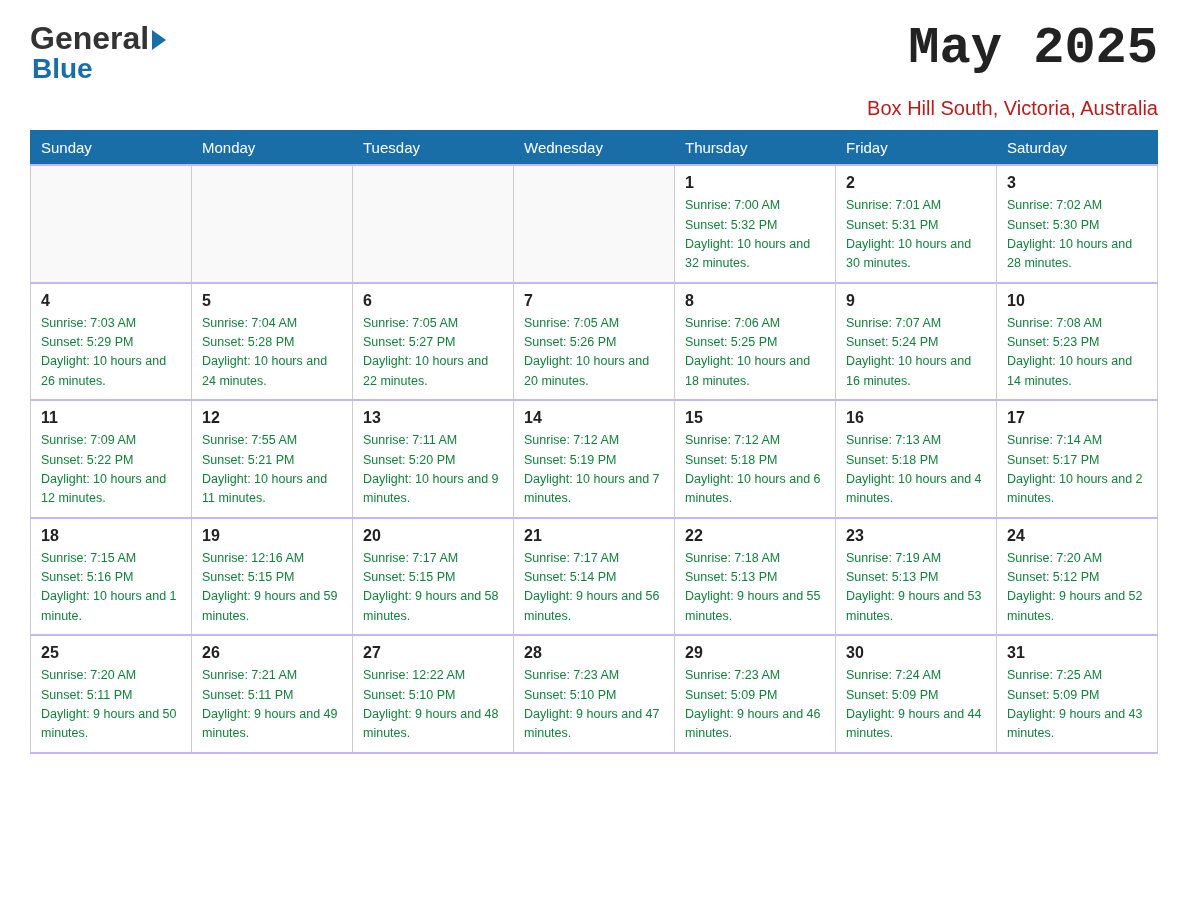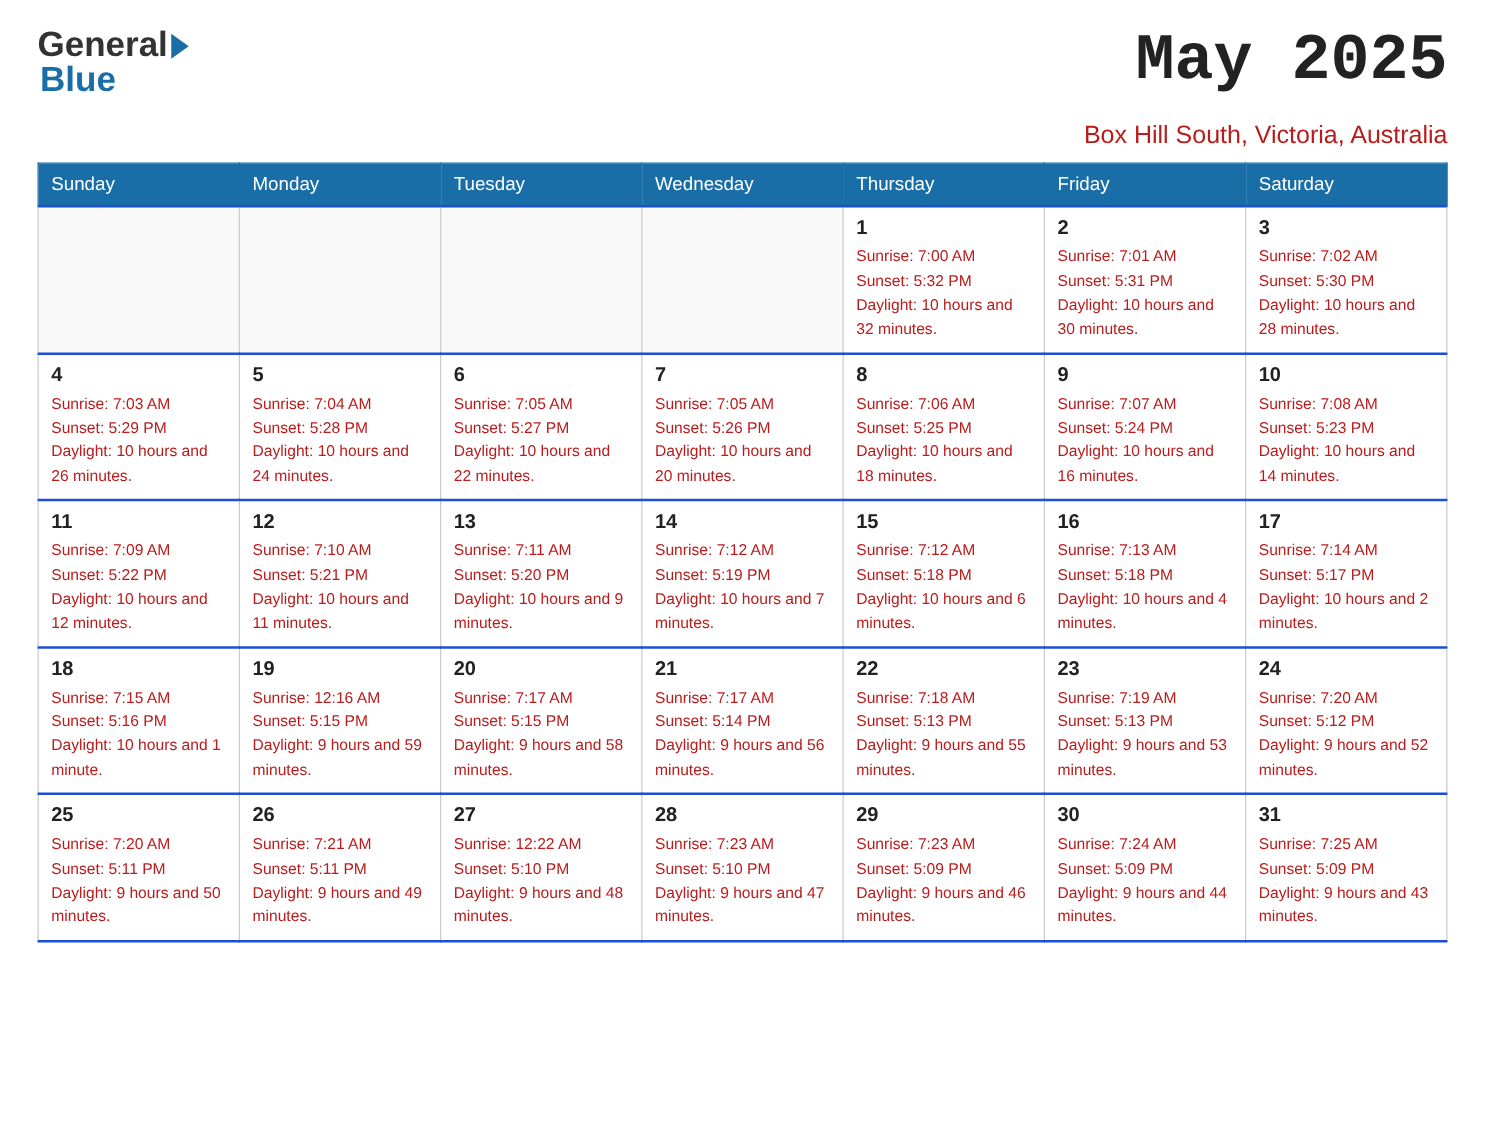--- a/index.html
+++ b/index.html
@@ -19,21 +19,21 @@
     .logo {
       display: flex;
       flex-direction: column;
       align-items: flex-start;
     }
     .logo-top {
       display: flex;
       align-items: center;
     }
     .logo-general {
-      font-size: 28px;
+      font-size: 32px;
       font-weight: bold;
       color: #333;
     }
     .logo-arrow {
       width: 0;
       height: 0;
       border-left: 14px solid #1a6ea8;
       border-top: 10px solid transparent;
       border-bottom: 10px solid transparent;
       margin-left: 3px;
@@ -78,32 +78,32 @@
     .calendar td {
       vertical-align: top;
       border: 1px solid #ccc;
       padding: 8px 10px;
       width: calc(100% / 7);
       min-height: 110px;
       font-size: 13px;
       color: #333;
     }
     .calendar tr {
-      border-bottom: 2px solid #1d4ed8;
+      border-bottom: 2px solid #c4b5fd;
     }
     .day-num {
       font-size: 16px;
       font-weight: bold;
       color: #222;
       display: block;
       margin-bottom: 4px;
     }
     .day-info {
       font-size: 12.5px;
-      color: #b91c1c;
+      color: #15803d;
       line-height: 1.55;
     }
     .empty-cell {
       background: #f9f9f9;
     }
   </style>
 </head>
 <body>
 
 <div class="header">
@@ -203,21 +203,21 @@
       </tr>
       <tr>
         <td>
           <span class="day-num">11</span>
           <div class="day-info">Sunrise: 7:09 AM
 Sunset: 5:22 PM
 Daylight: 10 hours and 12 minutes.</div>
         </td>
         <td>
           <span class="day-num">12</span>
-          <div class="day-info">Sunrise: 7:10 AM
+          <div class="day-info">Sunrise: 7:55 AM
 Sunset: 5:21 PM
 Daylight: 10 hours and 11 minutes.</div>
         </td>
         <td>
           <span class="day-num">13</span>
           <div class="day-info">Sunrise: 7:11 AM
 Sunset: 5:20 PM
 Daylight: 10 hours and 9 minutes.</div>
         </td>
         <td>

